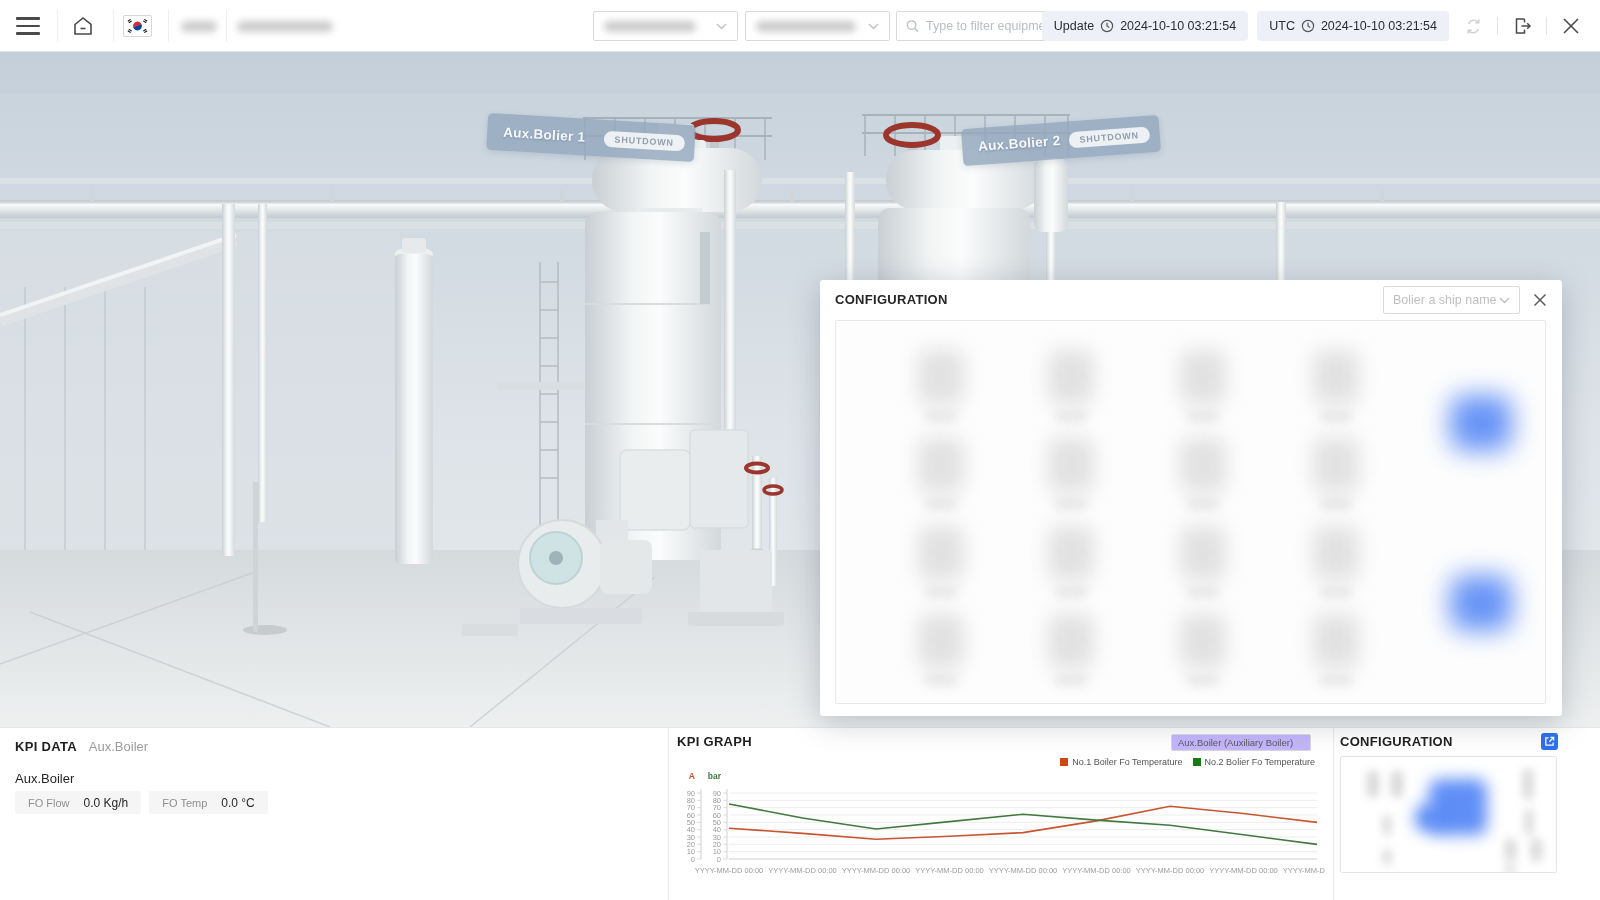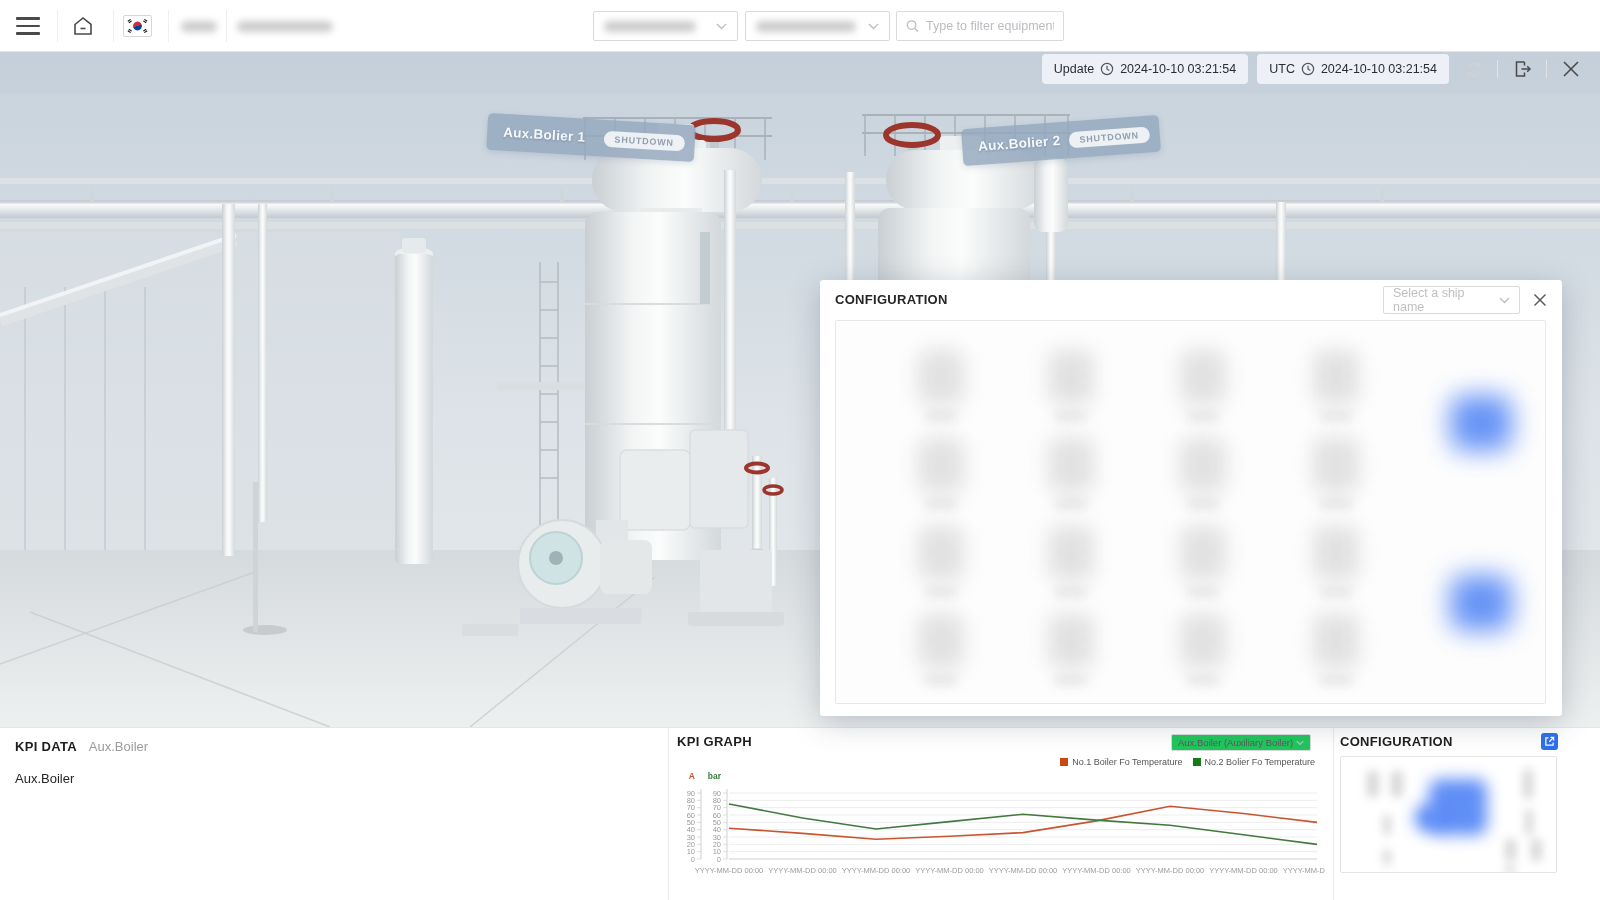--- a/index.html
+++ b/index.html
@@ -20,21 +20,21 @@
   .tb-select { position:absolute; top:11px; height:30px; background:#fff; border:1px solid #d9d9d9;
                border-radius:2px; display:flex; align-items:center; justify-content:space-between;
                padding:0 10px; cursor:pointer; }
   .tb-select .sel-blur { position:relative; width:92px; height:11px; background:#9a9a9a; opacity:.5;
                          filter:blur(3.5px); border-radius:6px; }
   .search-box { position:absolute; left:896px; top:11px; width:168px; height:30px; border:1px solid #d9d9d9;
                 border-radius:2px; display:flex; align-items:center; gap:7px; padding:0 9px; background:#fff; }
   .search-box input { border:none; outline:none; width:128px; font-size:12.5px; color:#333;
                       font-family:"Liberation Sans",sans-serif; }
   .search-box input::placeholder { color:#b9bcc0; }
-  .tb-right { position:absolute; right:14px; top:11px; height:30px; display:flex; align-items:center; gap:9px;margin-top:43px; }
+  .tb-right { position:absolute; right:14px; top:11px; height:30px; display:flex; align-items:center; gap:9px; }
   .badge { height:30px; background:#eef0f7; border-radius:4px; display:flex; align-items:center; gap:6px;
            padding:0 12px; font-size:12.5px; color:#2b2b33; white-space:nowrap; }
   .badge b { font-weight:normal; }
   .tb-icon { width:30px; height:30px; display:flex; align-items:center; justify-content:center; cursor:pointer; }
   .vline { width:1px; height:18px; background:#e4e4e4; }
 
   
   .scene { position:absolute; left:0; top:52px; width:1600px; height:675px; overflow:hidden; }
   .scene-svg { position:absolute; left:0; top:0; width:100%; height:100%; }
   .banner { position:absolute; height:37px; background:rgba(148,167,190,0.82); border-radius:5px;
@@ -80,21 +80,21 @@
   .chips { position:absolute; left:15px; top:58px; display:flex; gap:8px; }
   .chip { height:23px; background:#f5f5f5; border-radius:2px; display:flex; align-items:center; gap:14px;
           padding:0 13px; }
   .chip .cl { font-size:11px; color:#8f8f8f; }
   .chip .cv { font-size:12px; color:#262626; }
 
   .kpi-graph { position:absolute; left:669px; top:0; width:664px; height:136px; }
   .kg-head { position:absolute; left:8px; top:6px; }
   .kg-select { position:absolute; right:22px; top:6px; width:140px; height:17px; border:1px solid #d9d9d9;
                border-radius:2px; display:flex; align-items:center; justify-content:space-between;
-               padding:0 6px; cursor:pointer; background:#22c55e; }
+               padding:0 6px; cursor:pointer; background:#c4b5fd; }
   .kg-select span { font-size:9.5px; color:#595959; white-space:nowrap; overflow:hidden; }
   .legend { position:absolute; right:18px; top:29px; display:flex; gap:10px; align-items:flex-end; }
   .legend-item { display:flex; align-items:center; gap:4px; font-size:9px; color:#555; }
   .legend-swatch { width:8px; height:8px; display:inline-block; }
   .chart-wrap { position:absolute; left:6px; top:27px; width:650px; height:140px; }
   svg text { font-family:"Liberation Sans",sans-serif; }
 
   .config-mini { position:absolute; left:1334px; top:0; width:266px; height:173px; }
   .cm-head { position:absolute; left:6px; top:6px; }
   .cm-open { position:absolute; right:42px; top:5px; width:17px; height:17px; background:#2f6fed;
@@ -370,21 +370,21 @@
     </div>
     <div class="banner banner2">
       <span class="banner-text">Aux.Bolier 2</span>
       <span class="pill">SHUTDOWN</span>
     </div>
   </div>
 
   <div class="panel">
     <div class="panel-title">CONFIGURATION</div>
     <div class="panel-select">
-      <span>Select a ship name</span>
+      <span>Bolier a ship name</span>
       <svg width="11" height="7" viewBox="0 0 11 7">
           <path d="M1 1 L5.5 5.5 L10 1" stroke="#bfbfbf" stroke-width="1.4" fill="none"></path>
         </svg>
     </div>
     <div class="panel-close">
       <svg width="14" height="14" viewBox="0 0 14 14" stroke="#595959" stroke-width="1.5">
         <line x1="1.5" y1="1.5" x2="12.5" y2="12.5"></line>
           <line x1="12.5" y1="1.5" x2="1.5" y2="12.5"></line>
       </svg>
     </div>
@@ -427,20 +427,30 @@
   </div>
 
   <div class="bottombar">
 
     <div class="kpi-data">
       <div class="kd-head">
         <span class="sect-title">KPI DATA</span>
         <span class="kd-sub">Aux.Boiler</span>
       </div>
       <div class="kd-group">Aux.Boiler</div>
+      <div class="chips">
+        <div class="chip">
+          <span class="cl">FO Flow</span>
+          <span class="cv">0.0 Kg/h</span>
+        </div>
+        <div class="chip">
+          <span class="cl">FO Temp</span>
+          <span class="cv">0.0 °C</span>
+        </div>
+      </div>
     </div>
 
     <div class="bb-div" style="left:668px"></div>
 
     <div class="kpi-graph">
       <div class="kg-head sect-title">KPI GRAPH</div>
       <div class="kg-select">
         <span>Aux.Boiler (Auxiliary Boiler)</span>
         <svg width="8" height="6" viewBox="0 0 11 7">
             <path d="M1 1 L5.5 5.5 L10 1" stroke="#bfbfbf" stroke-width="1.6" fill="none"></path>

